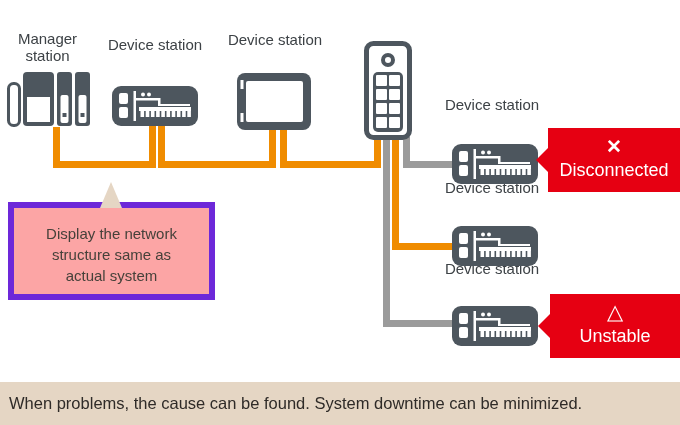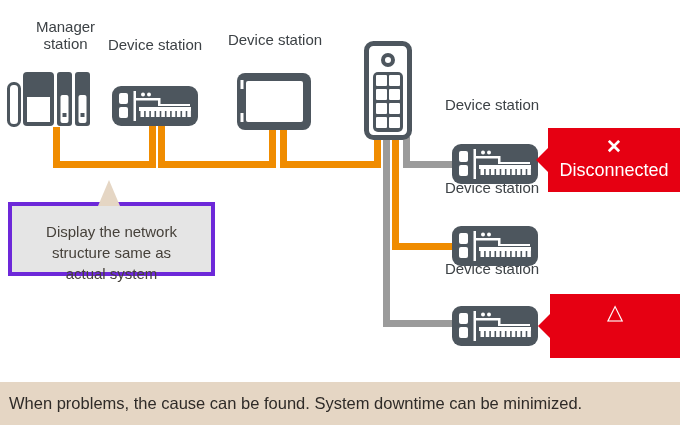--- a/index.html
+++ b/index.html
@@ -10,22 +10,22 @@
   .node-label{
     position:absolute;text-align:center;font-size:15px;line-height:16.5px;
     color:#3d4246;letter-spacing:0;
   }
   .cable{position:absolute;}
   .cable.orange{background:#f08c00;}
   .cable.gray{background:#9b9b9b;}
   .icon{position:absolute;}
   .icon svg{display:block;}
   .callout{
-    position:absolute;left:8px;top:202px;width:207px;height:74px;
-    background:#e5e5e5;border:4px solid #6d28d9;box-sizing:border-box;
+    position:absolute;left:8px;top:202px;width:207px;height:98px;
+    background:#fca5a5;border:6px solid #6d28d9;box-sizing:border-box;
   }
   .callout-pointer{
     position:absolute;left:86px;top:-26px;width:0;height:0;
     border-left:11px solid transparent;border-right:11px solid transparent;
     border-bottom:26px solid #e5d6c4;
   }
   .callout-text{
     position:absolute;left:0;top:15px;width:100%;text-align:center;
     font-size:15px;line-height:21px;color:#46413a;
   }
@@ -72,21 +72,21 @@
 
   <div class="cable gray" style="left:383px;top:137px;width:7px;height:190px;"></div>
   <div class="cable gray" style="left:383px;top:320px;width:71px;height:7px;"></div>
 
   <div class="cable orange" style="left:392px;top:137px;width:7px;height:113px;"></div>
   <div class="cable orange" style="left:392px;top:243px;width:62px;height:7px;"></div>
 
   <div class="cable gray" style="left:403px;top:137px;width:7px;height:31px;"></div>
   <div class="cable gray" style="left:403px;top:161px;width:51px;height:7px;"></div>
 
-  <div class="node-label" style="left:0px;top:19px;width:95px;margin-left:18px;">Manager station</div>
+  <div class="node-label" style="left:0px;top:31px;width:95px;">Manager station</div>
   <div class="node-label" style="left:107px;top:37px;width:96px;">Device station</div>
   <div class="node-label" style="left:227px;top:32px;width:96px;">Device station</div>
   <div class="node-label" style="left:444px;top:97px;width:96px;">Device station</div>
   <div class="node-label" style="left:444px;top:180px;width:96px;">Device station</div>
   <div class="node-label" style="left:444px;top:261px;width:96px;">Device station</div>
 
   <div class="icon" style="left:4px;top:70px;">
     <svg width="88" height="58" viewBox="0 0 88 58">
       <rect x="4.5" y="13.5" width="11" height="42" rx="5" fill="#ffffff" stroke="#4d565e" stroke-width="3"></rect>
       <rect x="19" y="2" width="31" height="54" rx="4" fill="#4d565e"></rect>
@@ -241,19 +241,20 @@
   </div>
 
   <div class="badge" style="left:548px;top:128px;width:132px;height:64px;">
     <div class="tail"></div>
     <span class="symbol">✕</span>
     <span class="word">Disconnected</span>
   </div>
   <div class="badge" style="left:550px;top:294px;width:130px;height:64px;">
     <div class="tail"></div>
     <span class="symbol triangle">△</span>
+    <span class="word">Unstable</span>
   </div>
 
   <div class="caption-bar">
     <div class="caption-text">When problems, the cause can be found. System downtime can be minimized.</div>
   </div>
 
 </div>
 
 </body></html>

